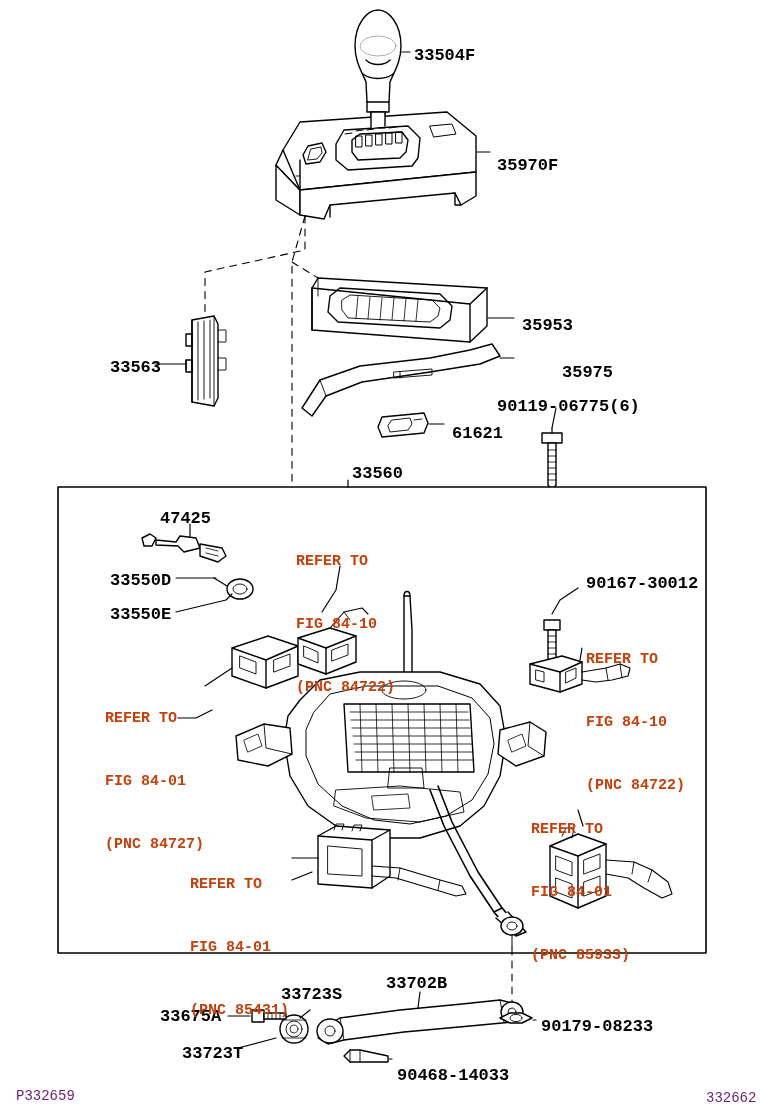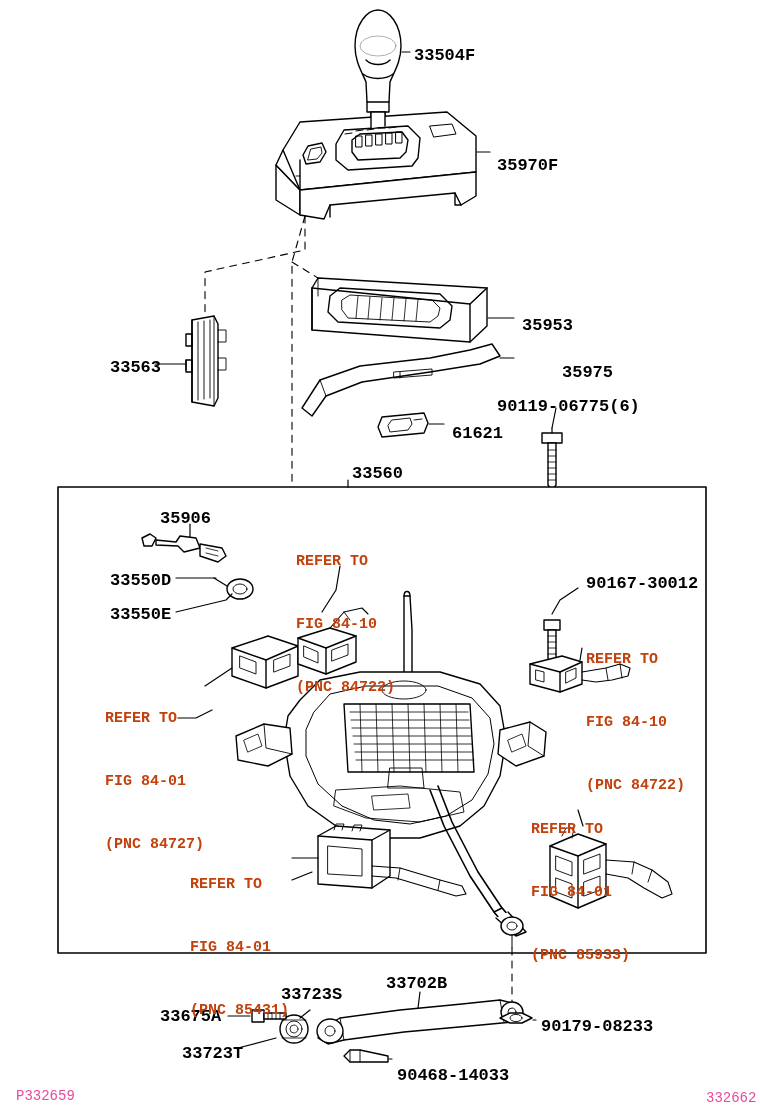--- a/index.html
+++ b/index.html
@@ -39,21 +39,21 @@
     font-weight: bold;
     color: #c2410c;
     white-space: pre;
     line-height: 21px;
   }
   .corner {
     position: absolute;
     font-family: "Liberation Mono", monospace;
     font-size: 14px;
     font-weight: normal;
-    color: #ec4899;
+    color: #701a75;
     white-space: pre;
   }
 </style>
 </head>
 <body>
 
 <div id="page">
 
   <svg class="art" viewBox="0 0 760 1112">
     <g fill="none" stroke="#000000" stroke-width="1.4" stroke-linejoin="round" stroke-linecap="round">
@@ -362,21 +362,21 @@
   </svg>
 
   <div class="lbl" style="left:414px; top:45px;">33504F</div>
   <div class="lbl" style="left:497px; top:155px;">35970F</div>
   <div class="lbl" style="left:522px; top:315px;">35953</div>
   <div class="lbl" style="left:538px; top:362px;margin-left:24px;">35975</div>
   <div class="lbl" style="left:110px; top:357px;">33563</div>
   <div class="lbl" style="left:497px; top:396px;">90119-06775(6)</div>
   <div class="lbl" style="left:452px; top:423px;">61621</div>
   <div class="lbl" style="left:352px; top:463px;">33560</div>
-  <div class="lbl" style="left:160px; top:508px;">35906</div>
+  <div class="lbl" style="left:160px; top:508px;">47425</div>
   <div class="lbl" style="left:110px; top:570px;">33550D</div>
   <div class="lbl" style="left:110px; top:604px;">33550E</div>
   <div class="lbl" style="left:586px; top:573px;">90167-30012</div>
   <div class="lbl" style="left:281px; top:984px;">33723S</div>
   <div class="lbl" style="left:386px; top:973px;">33702B</div>
   <div class="lbl" style="left:160px; top:1006px;">33675A</div>
   <div class="lbl" style="left:541px; top:1016px;">90179-08233</div>
   <div class="lbl" style="left:182px; top:1043px;">33723T</div>
   <div class="lbl" style="left:397px; top:1053px;margin-top:12px;">90468-14033</div>
 

